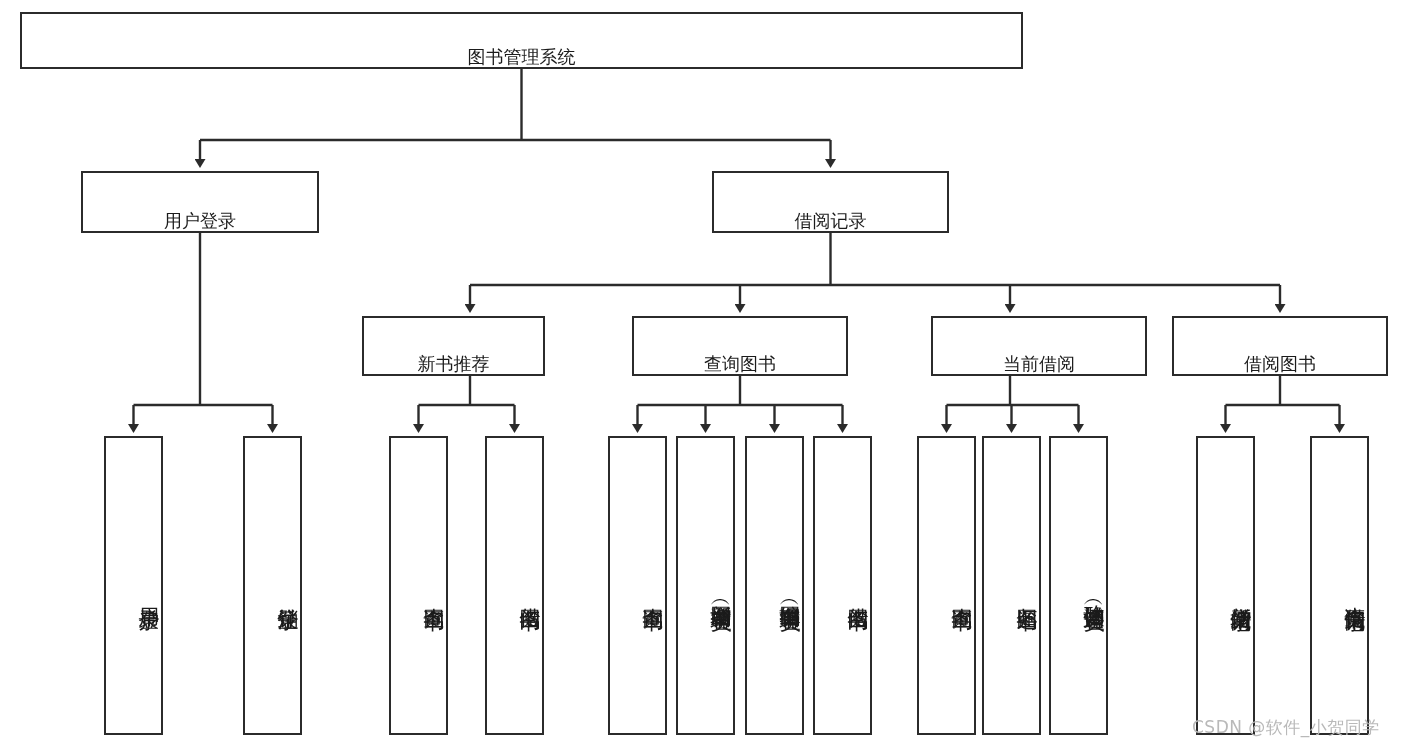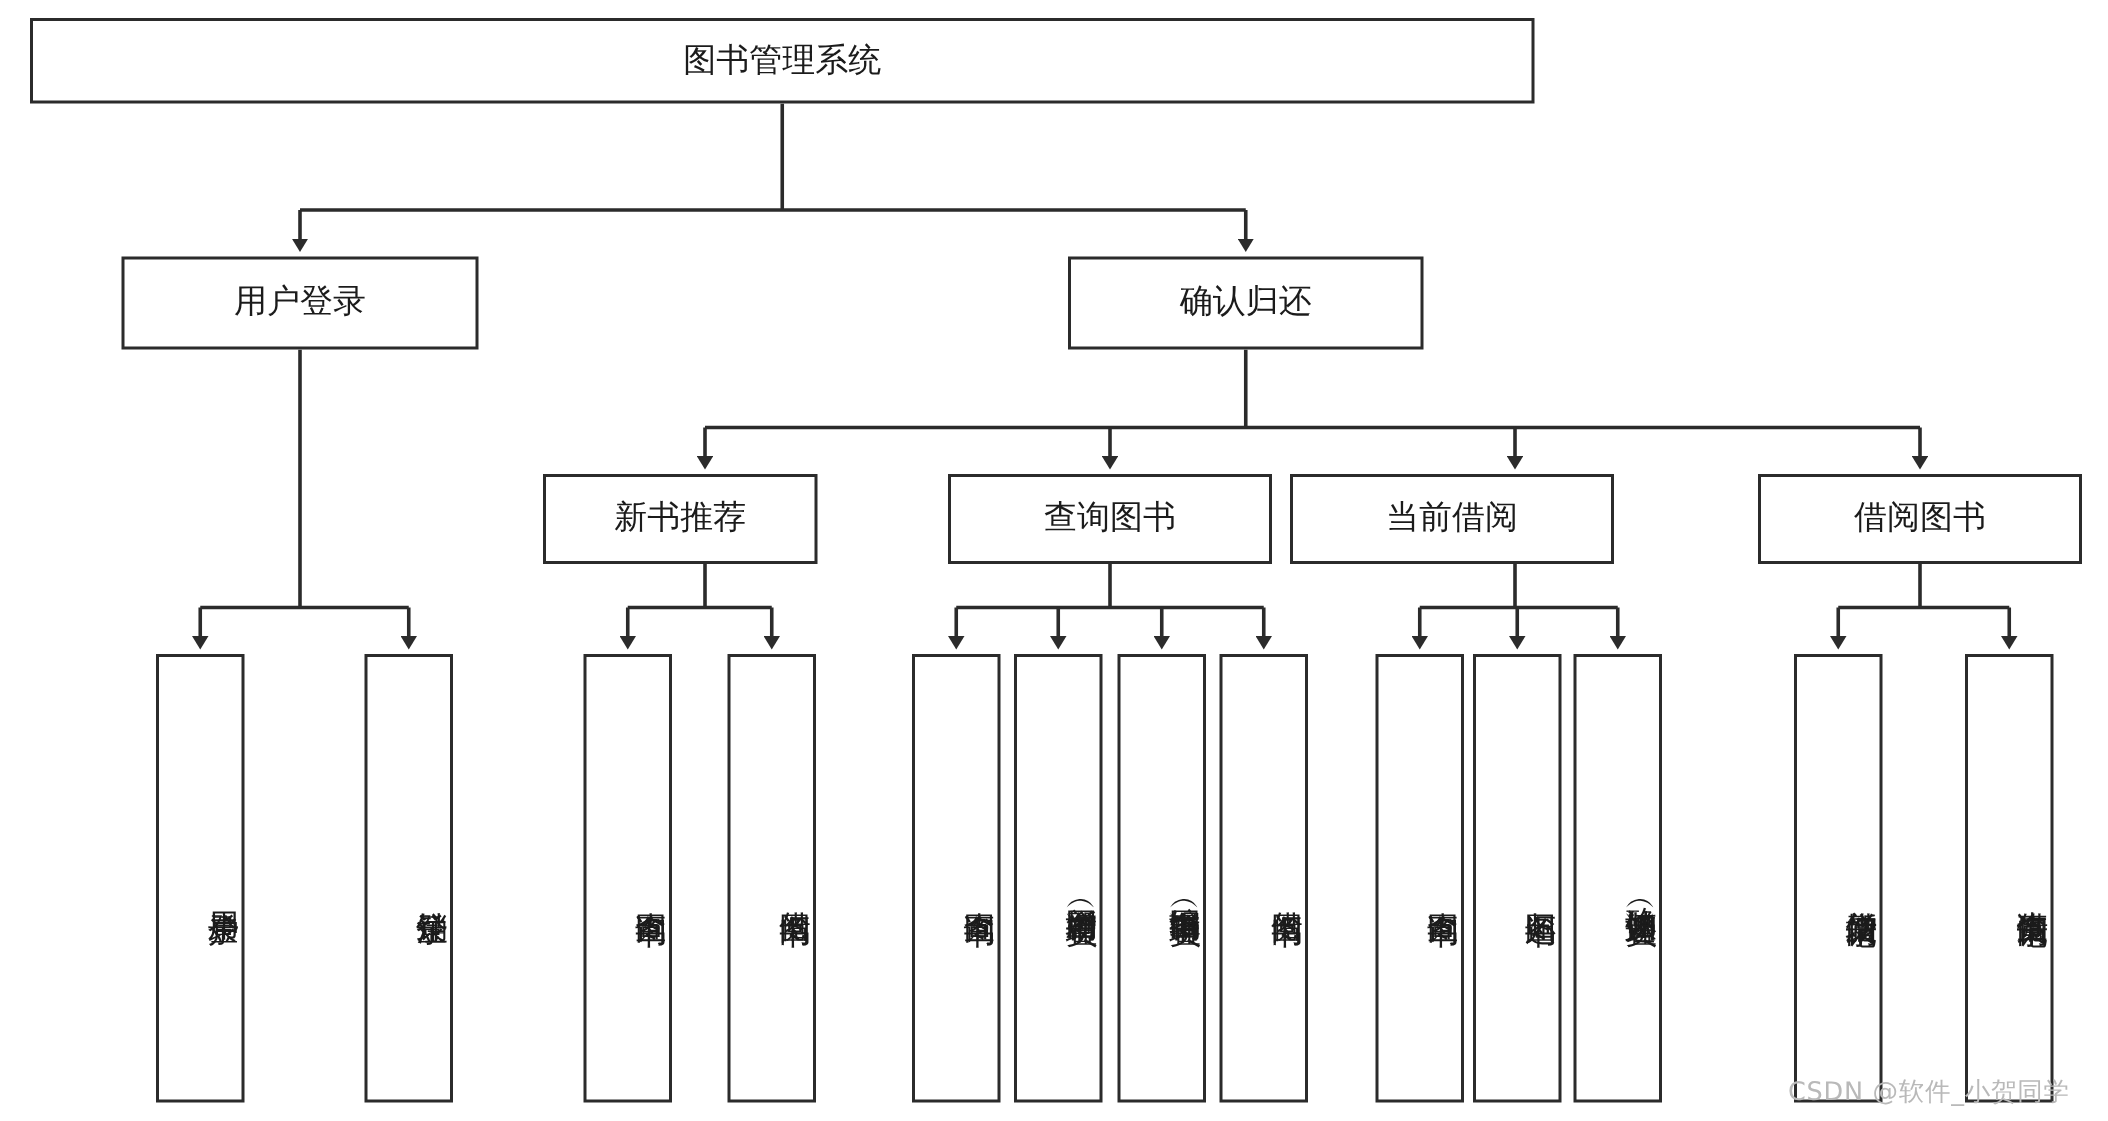--- a/index.html
+++ b/index.html
@@ -30,21 +30,22 @@
     border: 2px solid #2b2b2b;
     background: #ffffff;
     color: #1b1b1b;
     display: flex;
     align-items: center;
     justify-content: center;
     text-align: center;
     line-height: 1.18;
   }
   .node.h {
-    font-size: 22px;
+    font-size: 18px;
+    align-items: flex-end;
   }
   .node.v {
     font-size: 21px;
     writing-mode: vertical-rl;
     text-orientation: upright;
     letter-spacing: 1px;
     align-items: flex-start;
     justify-content: center;
     padding-top: 14px;
   }
@@ -108,29 +109,29 @@
       </g>
   </svg>
 
   <div class="node h" style="left: 20px; top: 12px; width: 1003px; height: 57px;">
       <span class="htext">图书管理系统</span>
     </div>
     <div class="node h" style="left: 81px; top: 171px; width: 238px; height: 62px;">
       <span class="htext">用户登录</span>
     </div>
     <div class="node h" style="left: 712px; top: 171px; width: 237px; height: 62px;">
-      <span class="htext">确认归还</span>
+      <span class="htext">借阅记录</span>
     </div>
     <div class="node h" style="left: 362px; top: 316px; width: 183px; height: 60px;">
       <span class="htext">新书推荐</span>
     </div>
     <div class="node h" style="left: 632px; top: 316px; width: 216px; height: 60px;">
       <span class="htext">查询图书</span>
     </div>
-    <div class="node h" style="left: 860px; top: 316px; width: 216px; height: 60px;">
+    <div class="node h" style="left: 931px; top: 316px; width: 216px; height: 60px;">
       <span class="htext">当前借阅</span>
     </div>
     <div class="node h" style="left: 1172px; top: 316px; width: 216px; height: 60px;">
       <span class="htext">借阅图书</span>
     </div>
     <div class="node v" style="left: 104px; top: 436px; width: 59px; height: 299px;">
       <span class="vtext">用户登录</span>
     </div>
     <div class="node v" style="left: 243px; top: 436px; width: 59px; height: 299px;">
       <span class="vtext">注销登录</span>

